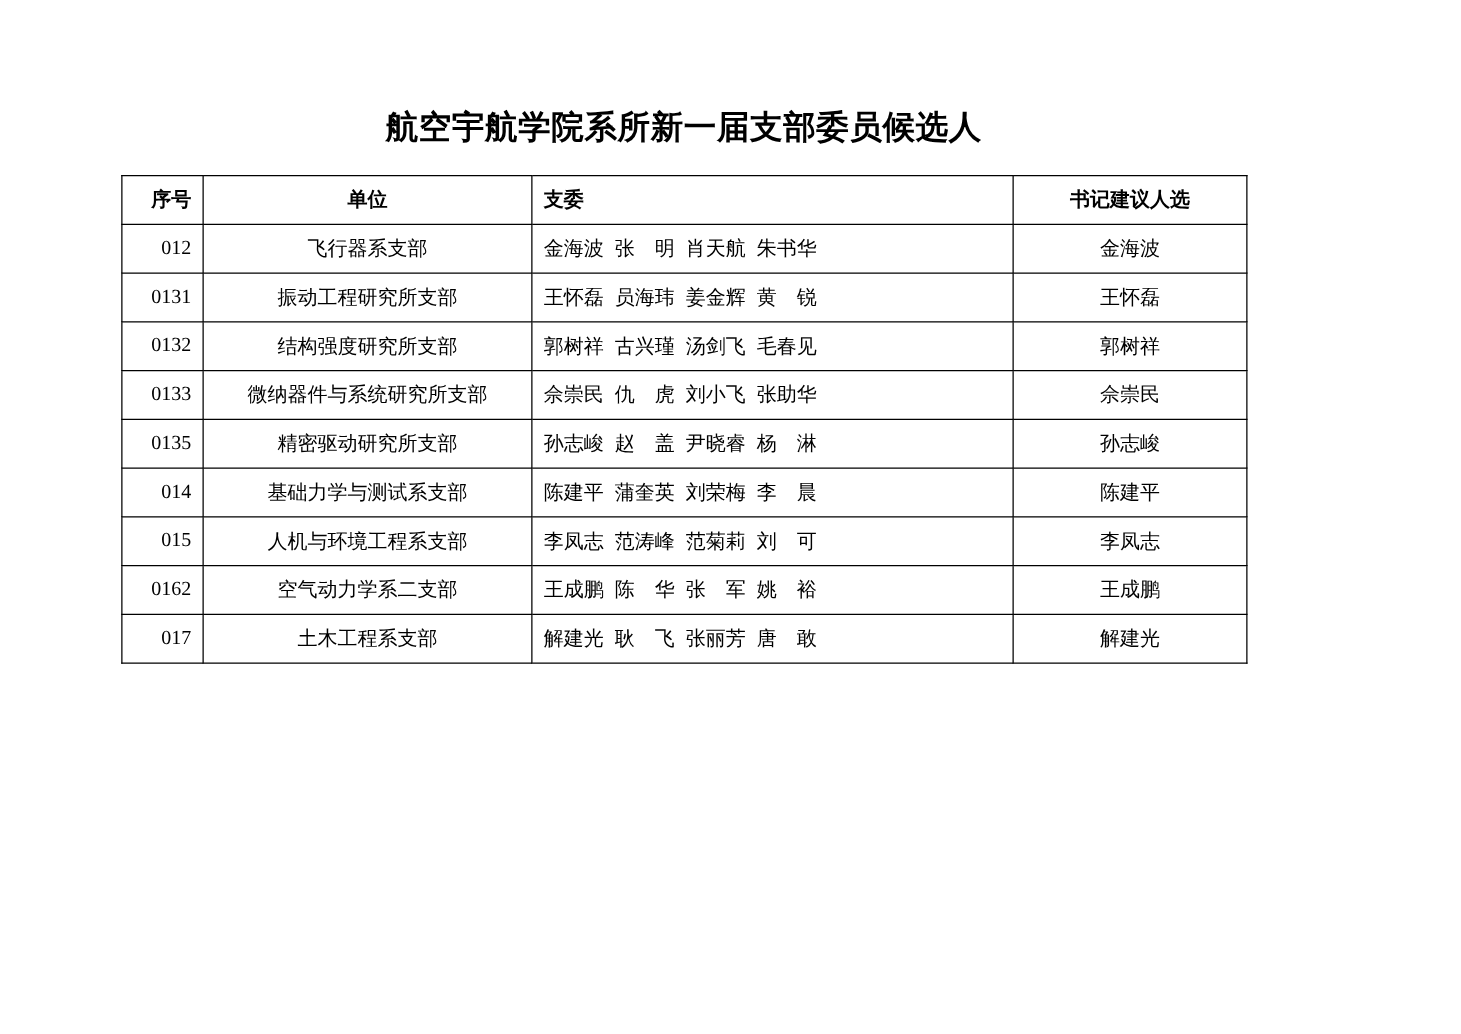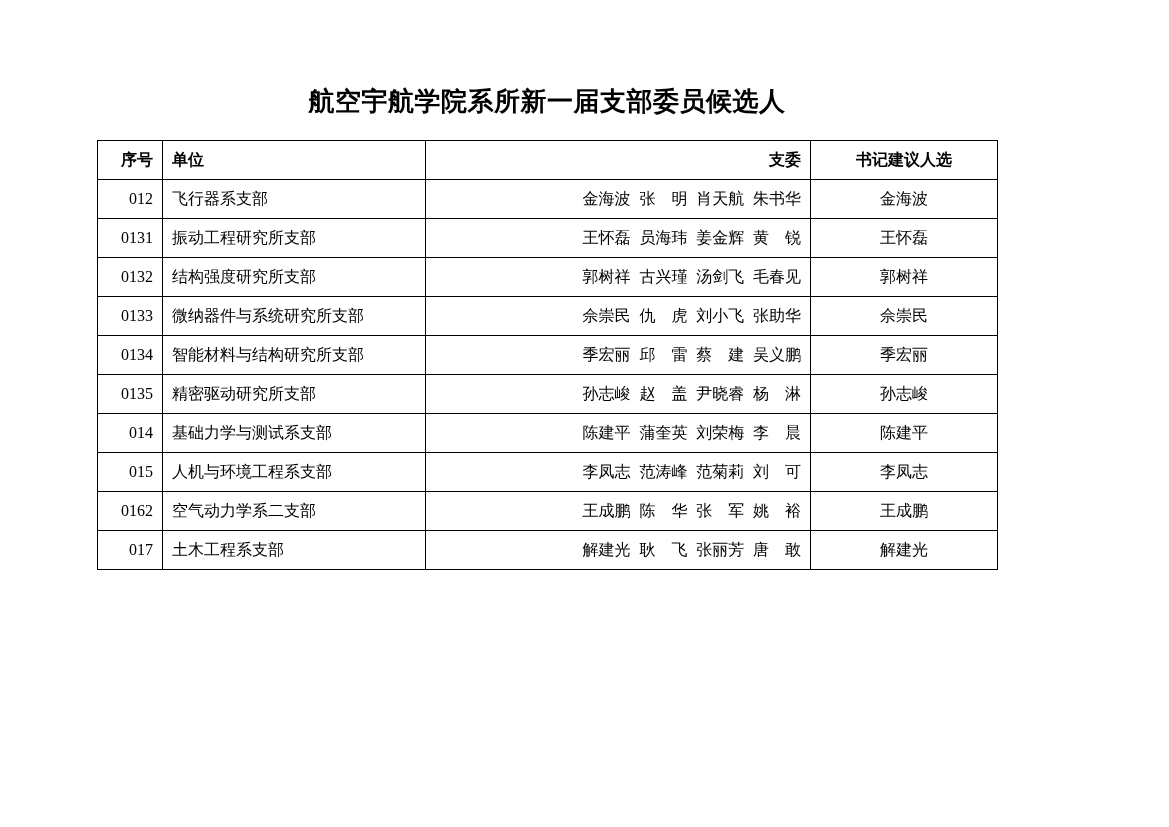--- a/index.html
+++ b/index.html
@@ -37,22 +37,22 @@
     border: 1px solid #000000;
     font-size: 16px;
     height: 39px;
     padding: 0 9px;
     vertical-align: middle;
     overflow: hidden;
     white-space: nowrap;
   }
   .candidates-table th { font-weight: bold; }
   .col-no        { width: 65px;  text-align: right; }
-  .col-unit      { width: 263px; text-align: left; }
-  .col-members   { width: 385px; text-align: right; word-spacing: 0.3em; }
+  .col-unit      { width: 263px; text-align: center; }
+  .col-members   { width: 385px; text-align: left; word-spacing: 0.3em; }
   .col-secretary { width: 187px; text-align: center; word-spacing: 0.3em; font-family: Liberation Serif, serif; }
   th.col-members, th.col-secretary { word-spacing: normal; }
   .page-number {
     position: absolute;
     left: 0;
     top: 724px;
     width: 1169px;
     text-align: center;
     font-size: 13px;
   }
@@ -98,26 +98,20 @@
     <td class="col-members">郭树祥 古兴瑾 汤剑飞 毛春见</td>
     <td class="col-secretary">郭树祥</td>
   </tr>
         <tr>
     <td class="col-no">0133</td>
     <td class="col-unit">微纳器件与系统研究所支部</td>
     <td class="col-members">佘崇民 仇　虎 刘小飞 张助华</td>
     <td class="col-secretary">佘崇民</td>
   </tr>
         <tr>
-    <td class="col-no">0134</td>
-    <td class="col-unit">智能材料与结构研究所支部</td>
-    <td class="col-members">季宏丽 邱　雷 蔡　建 吴义鹏</td>
-    <td class="col-secretary">季宏丽</td>
-  </tr>
-        <tr>
     <td class="col-no">0135</td>
     <td class="col-unit">精密驱动研究所支部</td>
     <td class="col-members">孙志峻 赵　盖 尹晓睿 杨　淋</td>
     <td class="col-secretary">孙志峻</td>
   </tr>
         <tr>
     <td class="col-no">014</td>
     <td class="col-unit">基础力学与测试系支部</td>
     <td class="col-members">陈建平 蒲奎英 刘荣梅 李　晨</td>
     <td class="col-secretary">陈建平</td>

